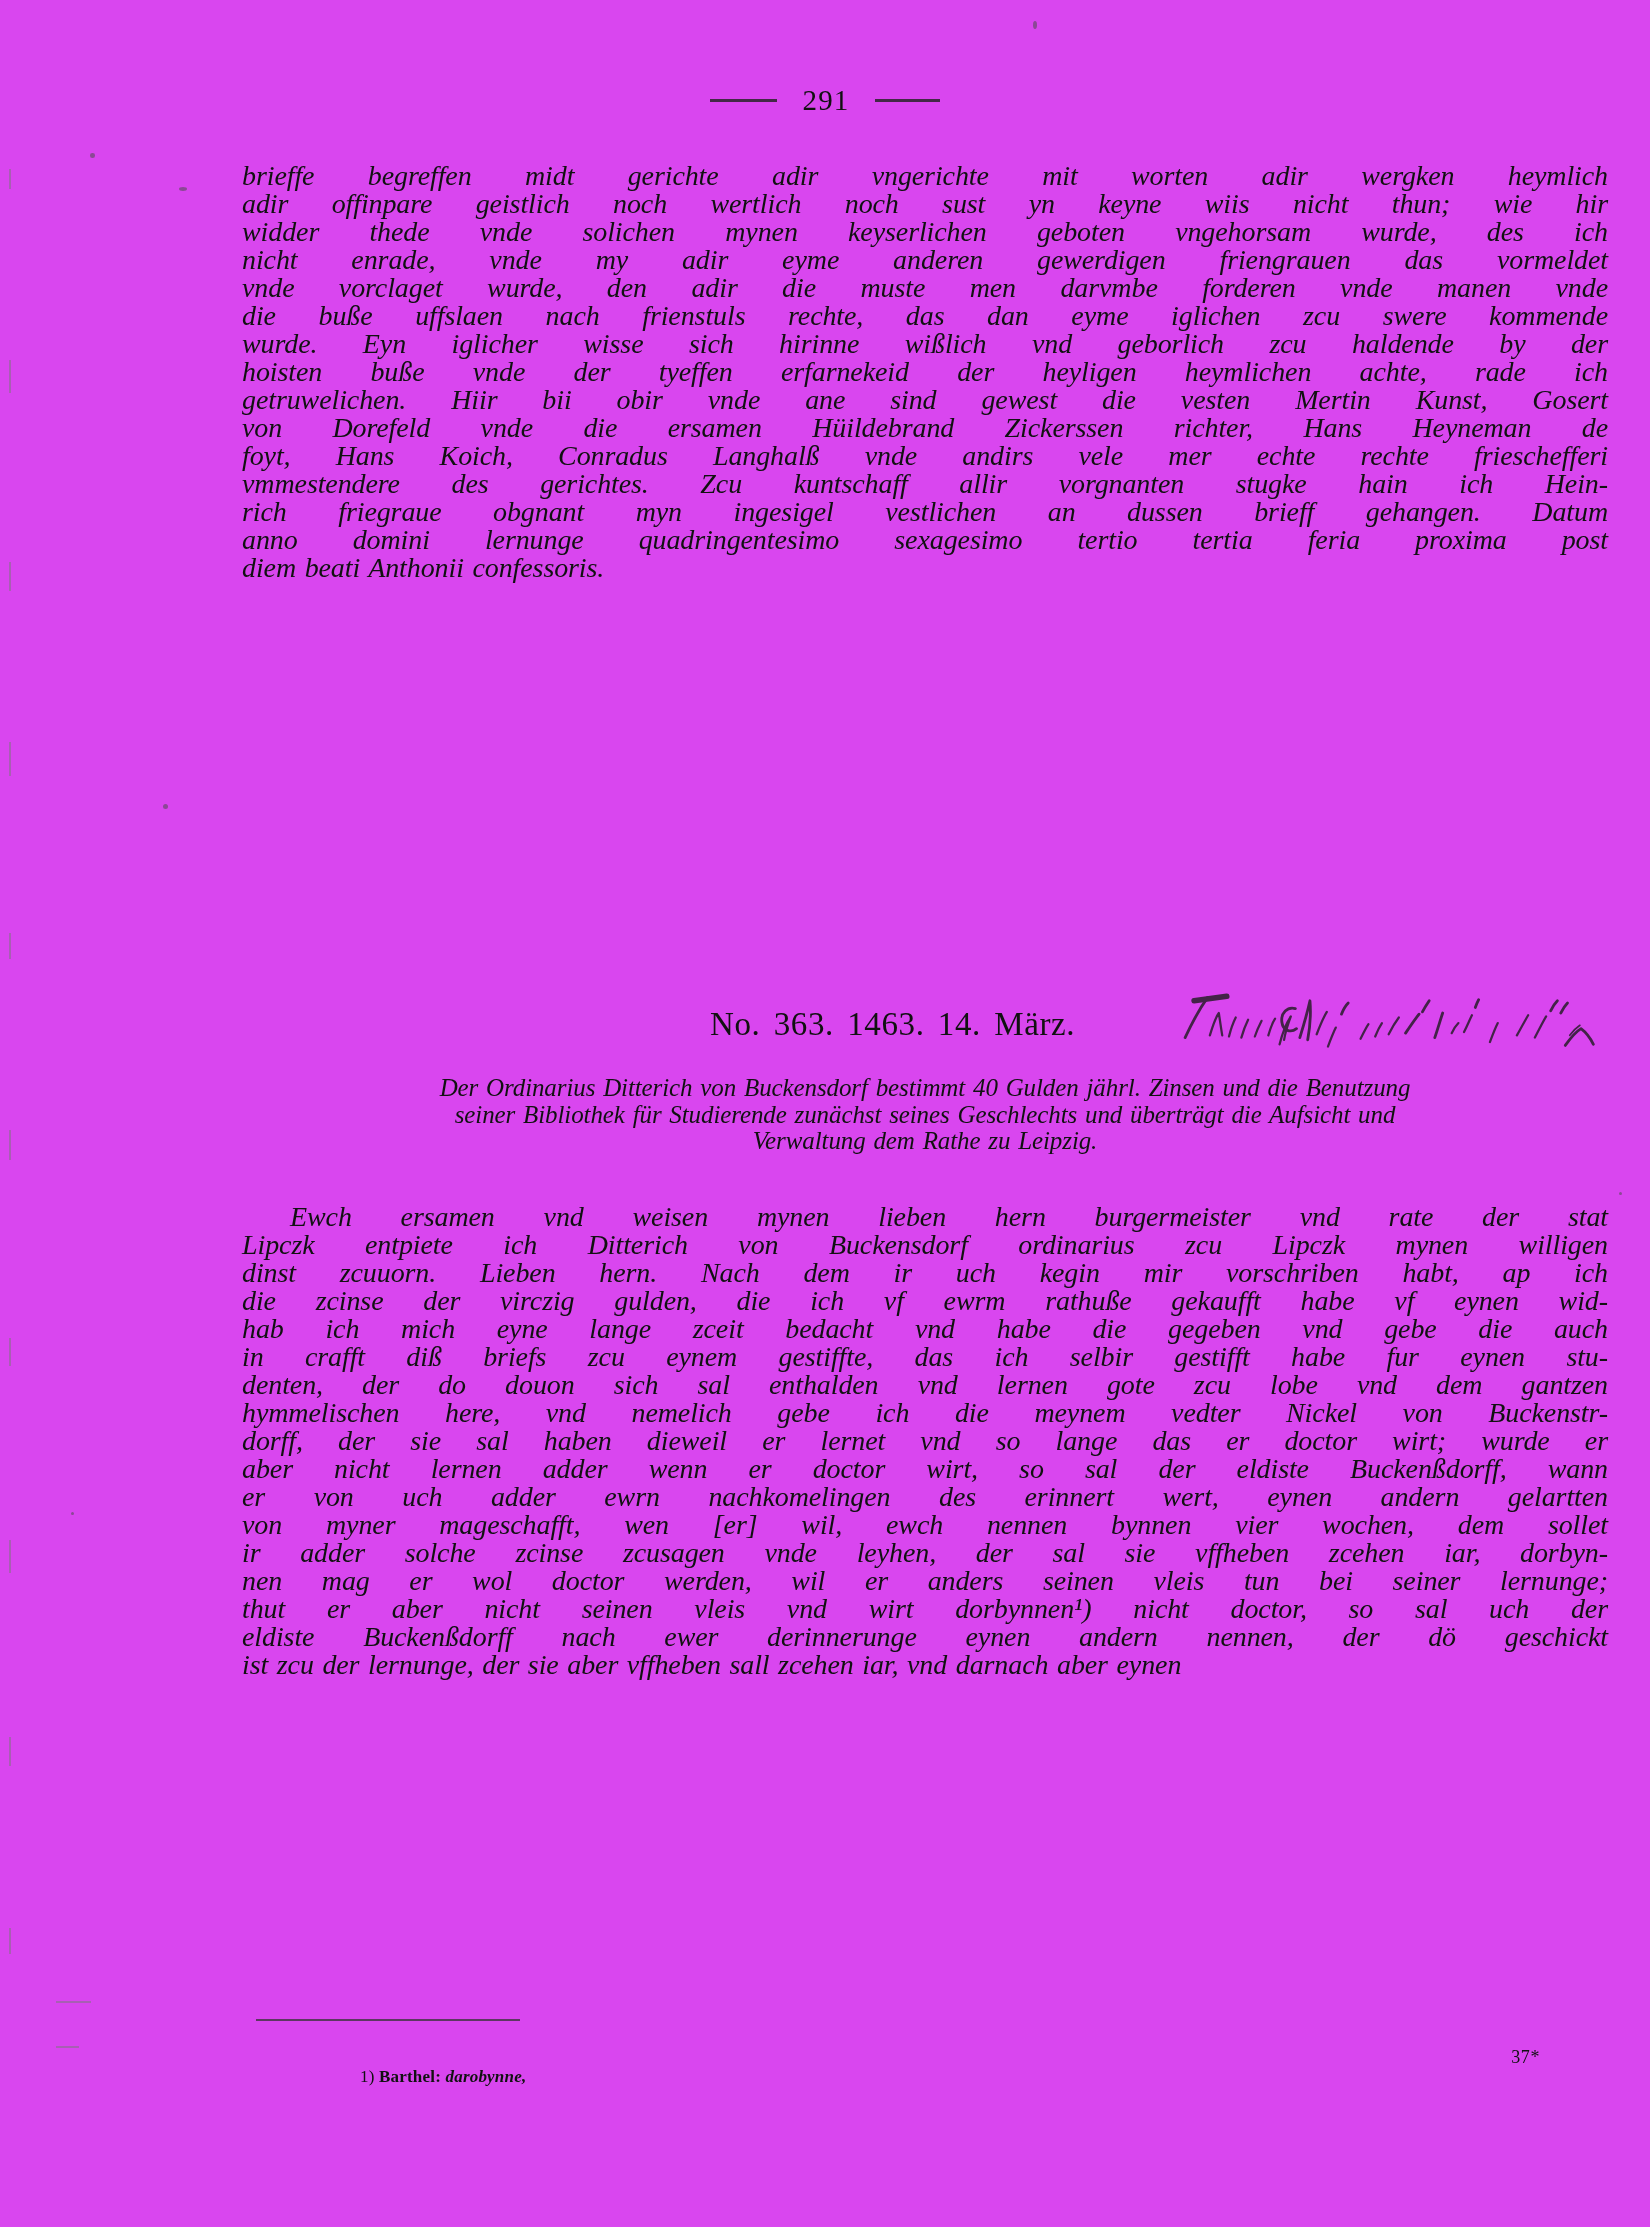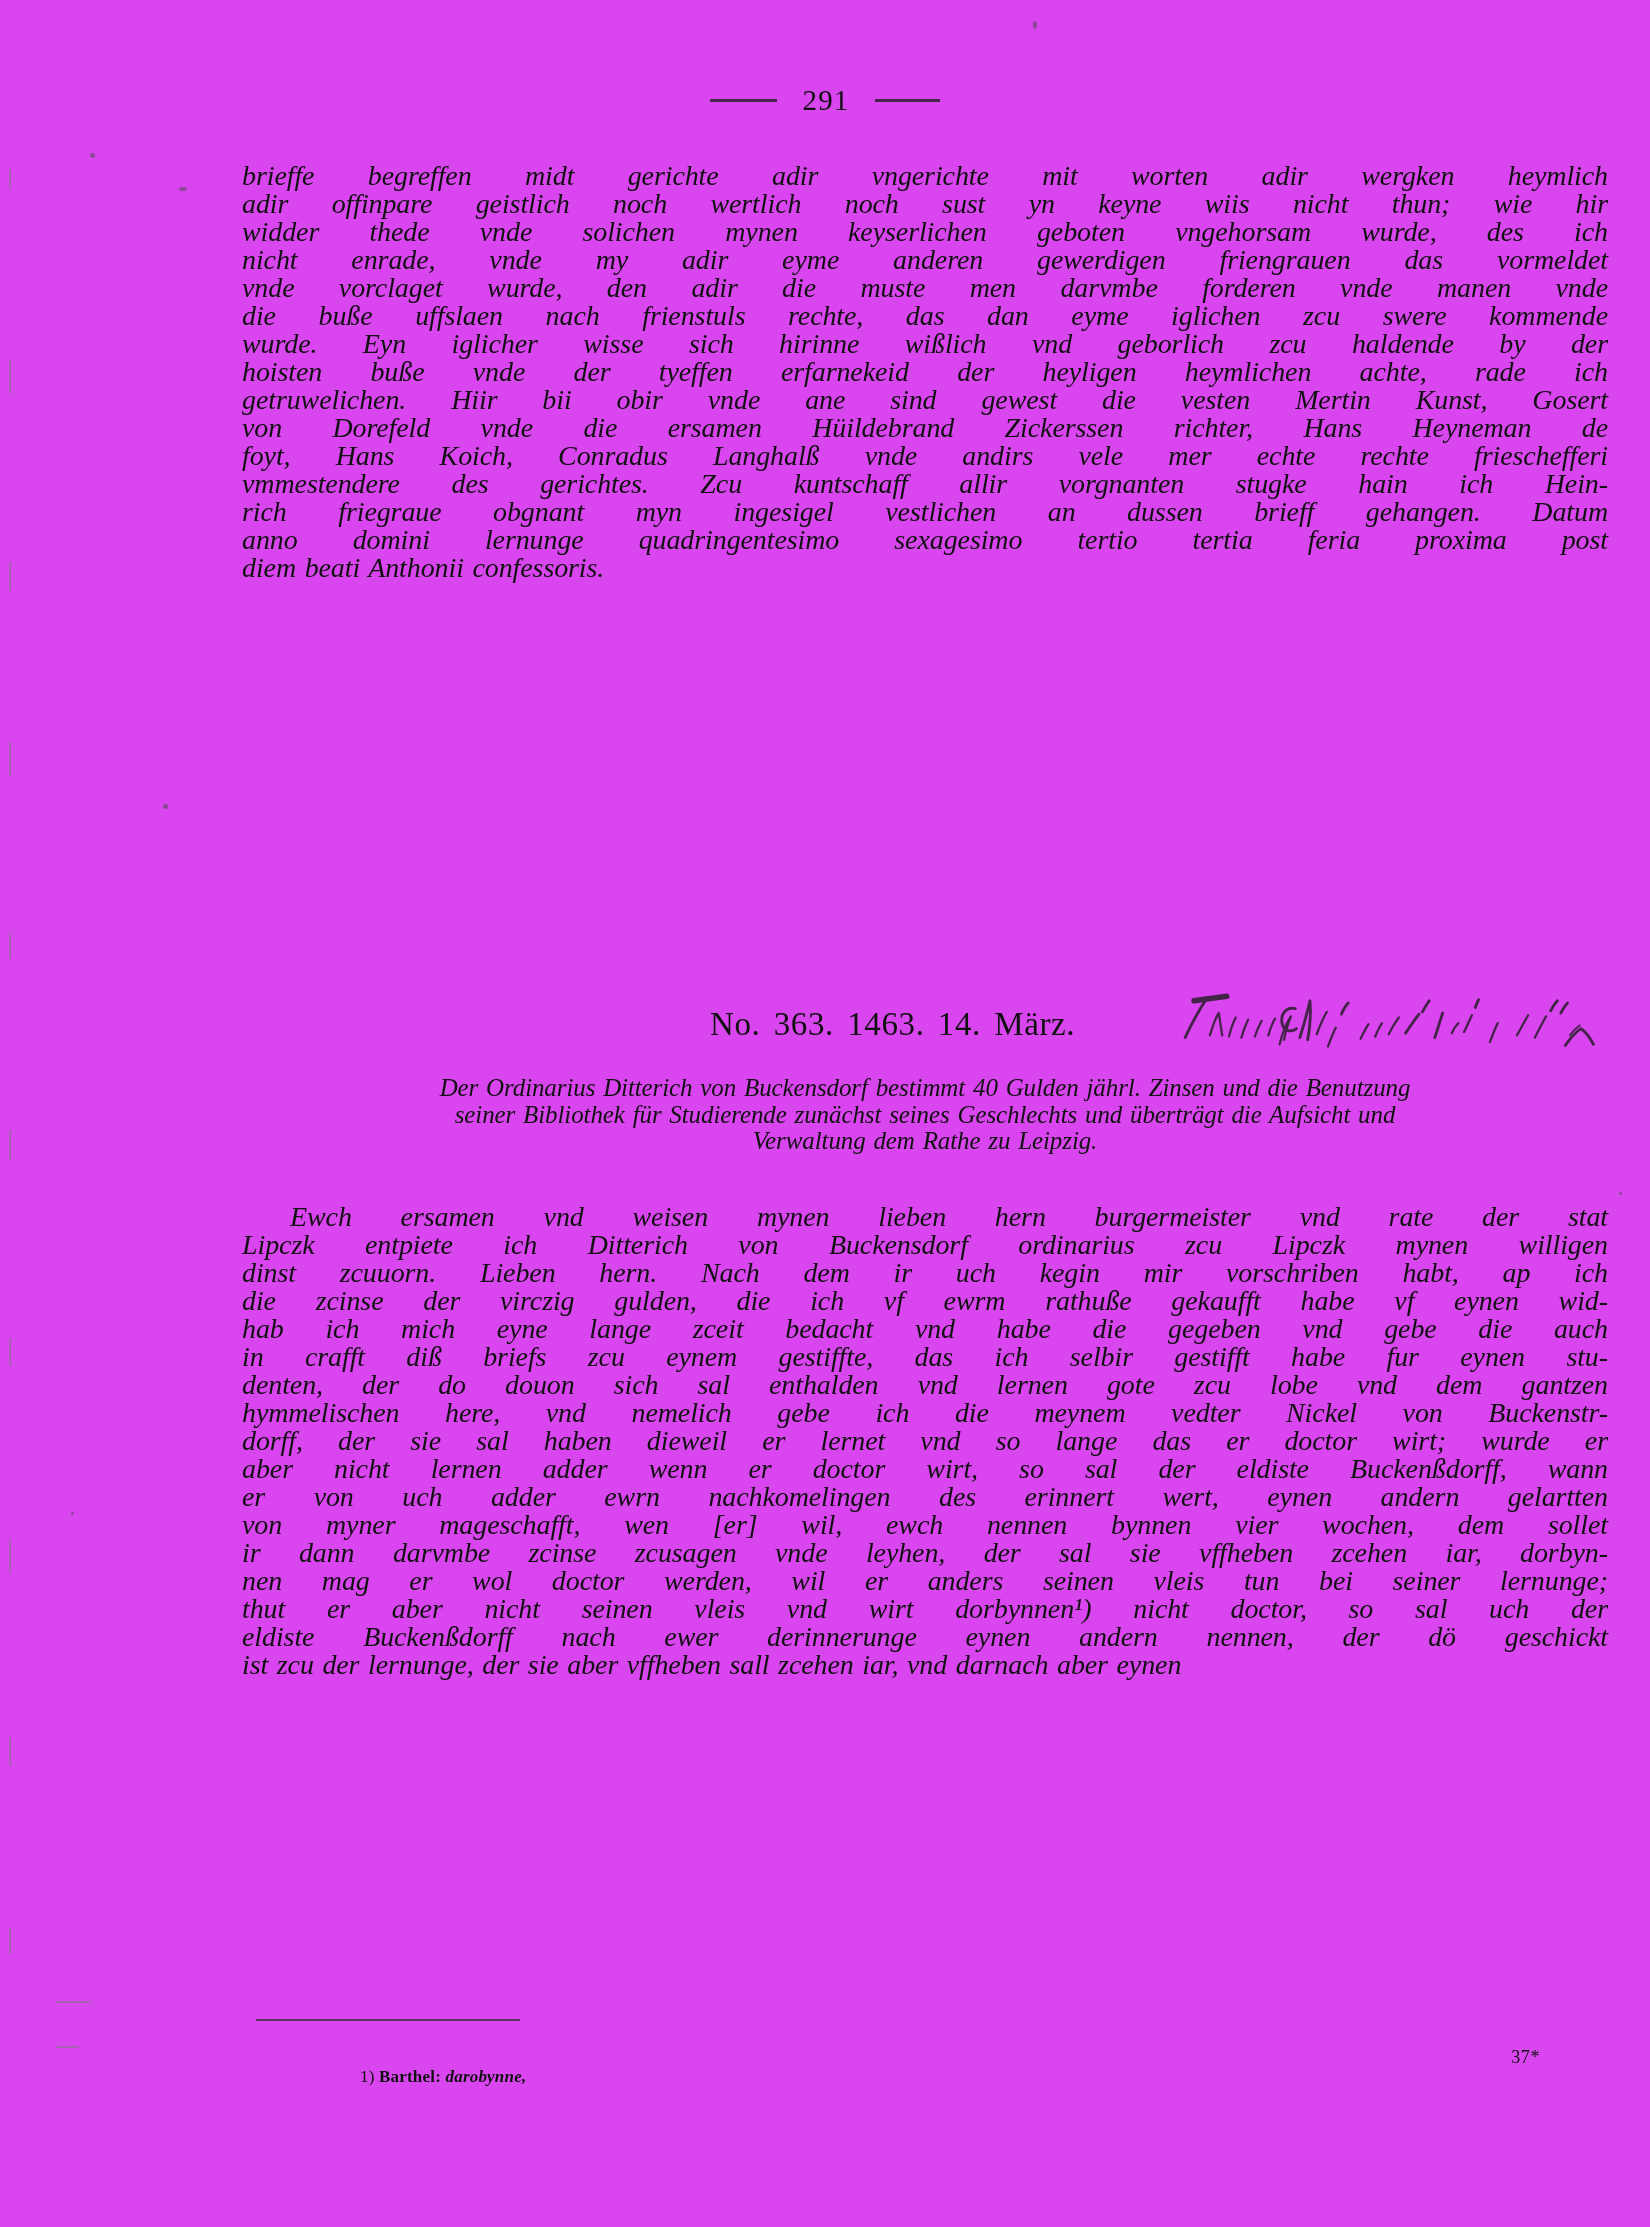--- a/index.html
+++ b/index.html
@@ -282,21 +282,21 @@
       <span class="line just">dinst zcuuorn.  Lieben hern.  Nach dem ir uch kegin mir vorschriben habt, ap ich</span>
       <span class="line just">die zcinse der virczig gulden, die ich vf ewrm rathuße gekaufft habe vf eynen wid-</span>
       <span class="line just">hab ich mich eyne lange zceit bedacht vnd habe die gegeben vnd gebe die auch</span>
       <span class="line just">in crafft diß briefs zcu eynem gestiffte, das ich selbir gestifft habe fur eynen stu-</span>
       <span class="line just">denten, der do douon sich sal enthalden vnd lernen gote zcu lobe vnd dem gantzen</span>
       <span class="line just">hymmelischen here, vnd nemelich gebe ich die meynem vedter Nickel von Buckenstr-</span>
       <span class="line just">dorff, der sie sal haben dieweil er lernet vnd so lange das er doctor wirt; wurde er</span>
       <span class="line just">aber nicht lernen adder wenn er doctor wirt, so sal der eldiste Buckenßdorff, wann</span>
       <span class="line just">er von uch adder ewrn nachkomelingen des erinnert wert, eynen andern gelartten</span>
       <span class="line just">von myner mageschafft, wen [er] wil, ewch nennen bynnen vier wochen, dem sollet</span>
-      <span class="line just">ir dann darvmbe zcinse zcusagen vnde leyhen, der sal sie vffheben zcehen iar, dorbyn-</span>
+      <span class="line just">ir adder solche zcinse zcusagen vnde leyhen, der sal sie vffheben zcehen iar, dorbyn-</span>
       <span class="line just">nen mag er wol doctor werden, wil er anders seinen vleis tun bei seiner lernunge;</span>
       <span class="line just">thut er aber nicht seinen vleis vnd wirt dorbynnen¹) nicht doctor, so sal uch der</span>
       <span class="line just">eldiste Buckenßdorff nach ewer derinnerunge eynen andern nennen, der dö geschickt</span>
       <span class="line just last">ist zcu der lernunge, der sie aber vffheben sall zcehen iar, vnd darnach aber eynen</span>
     </p>
   </div>
 
   <div class="fn-rule"></div>
   <div class="footnote">
     <span class="fn-marker">1)</span>

